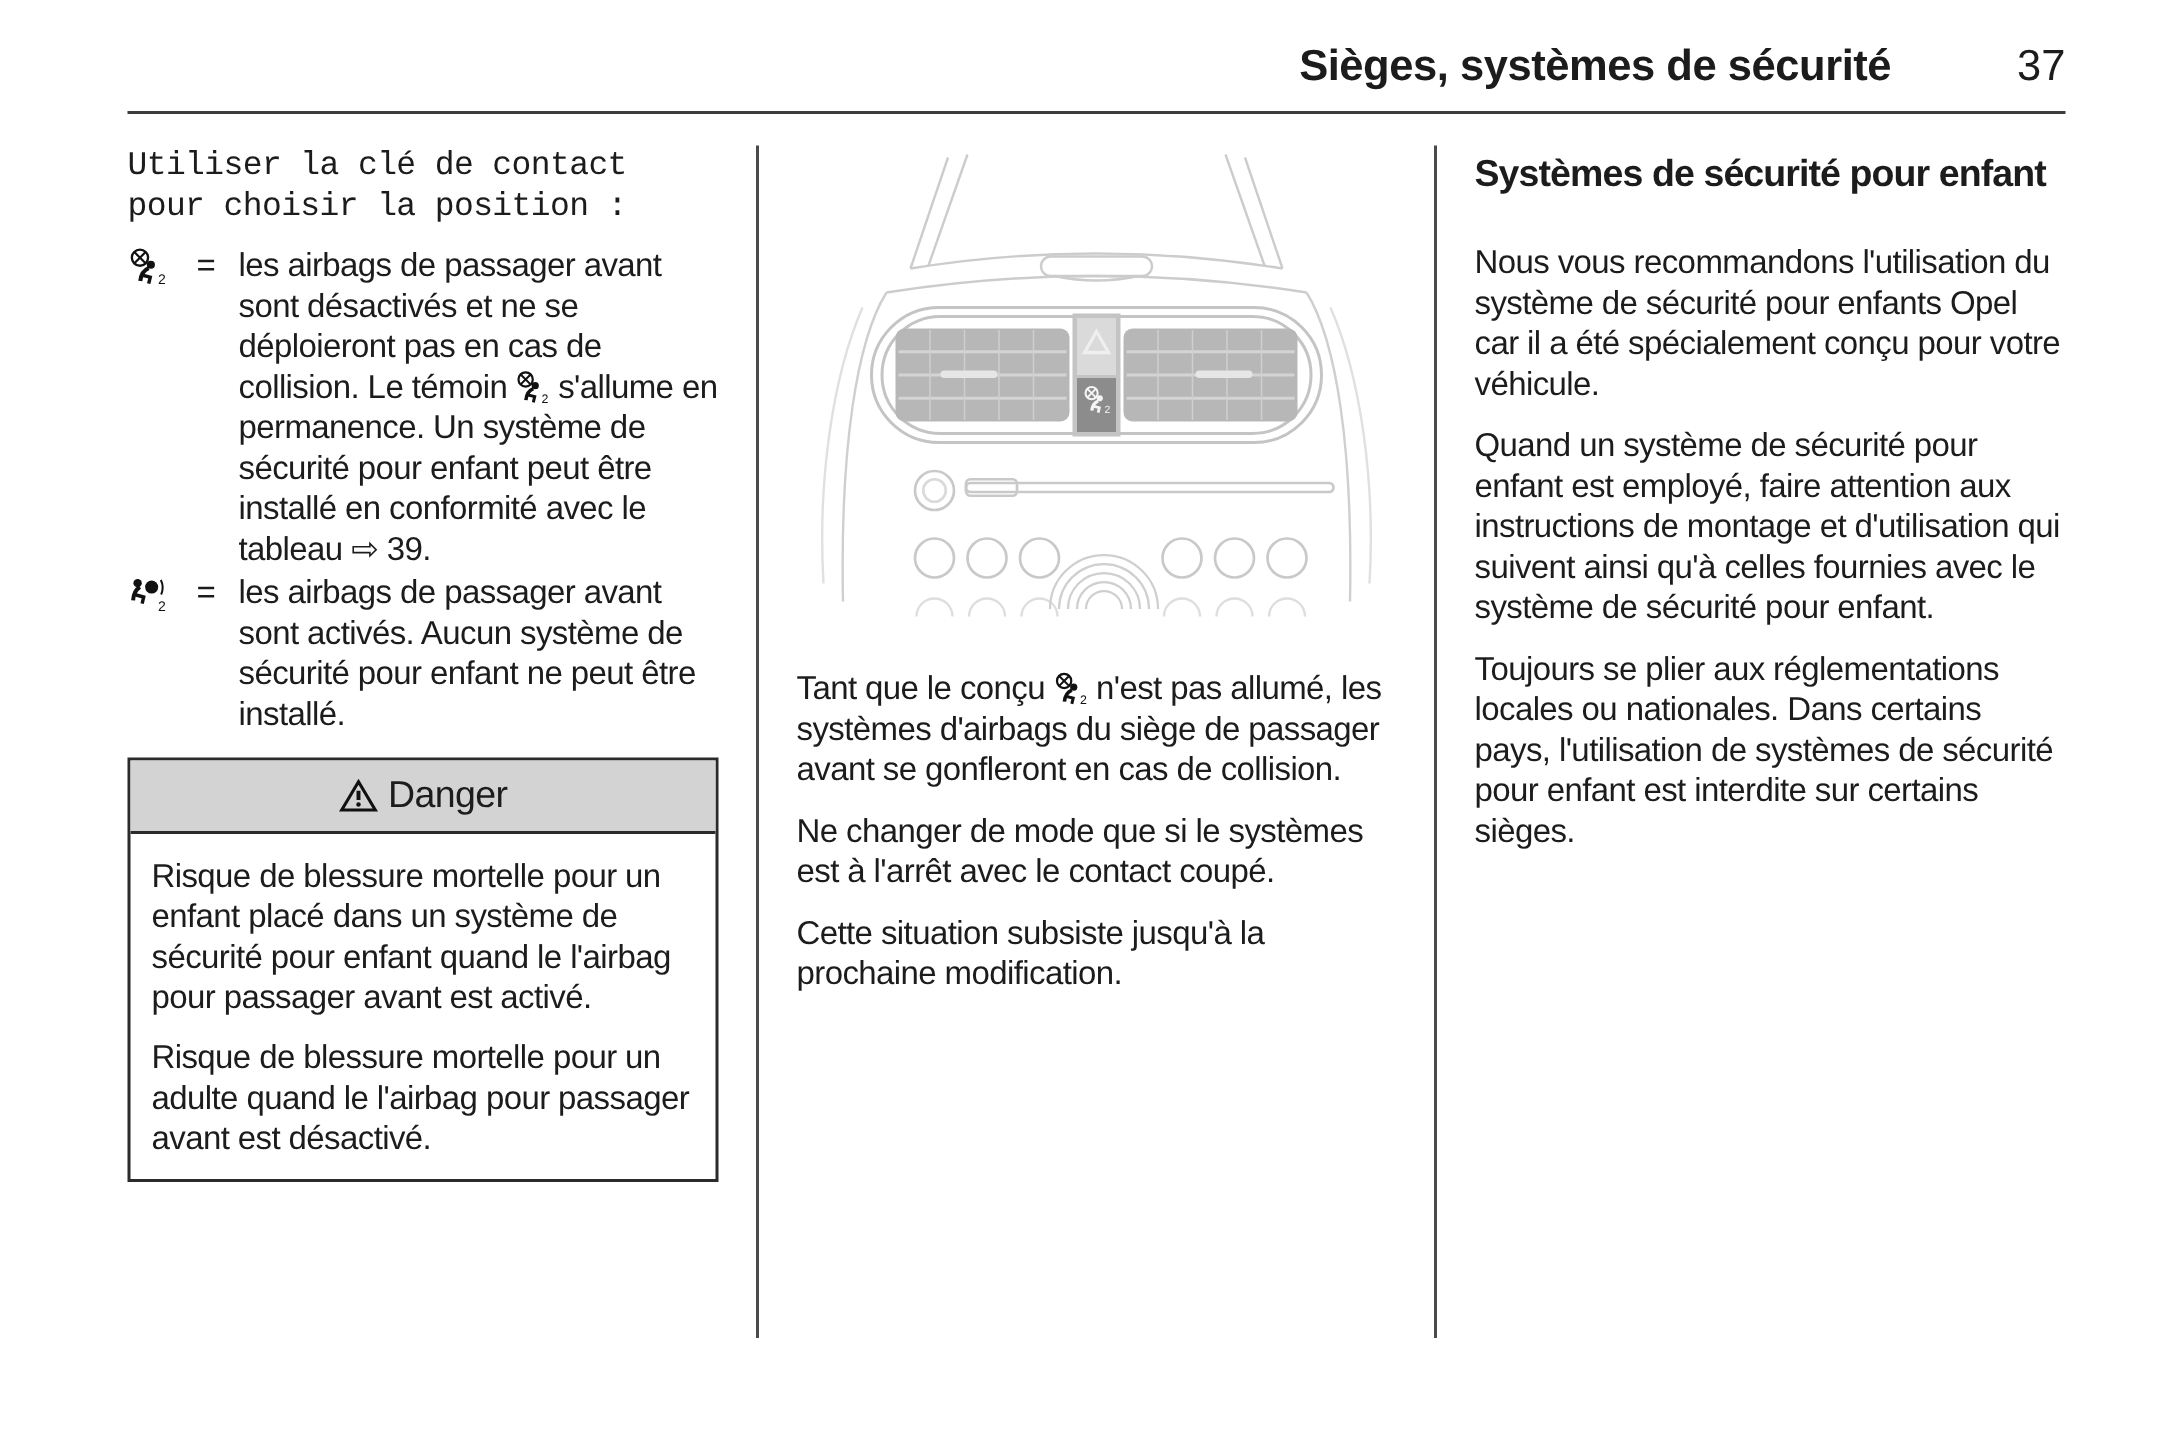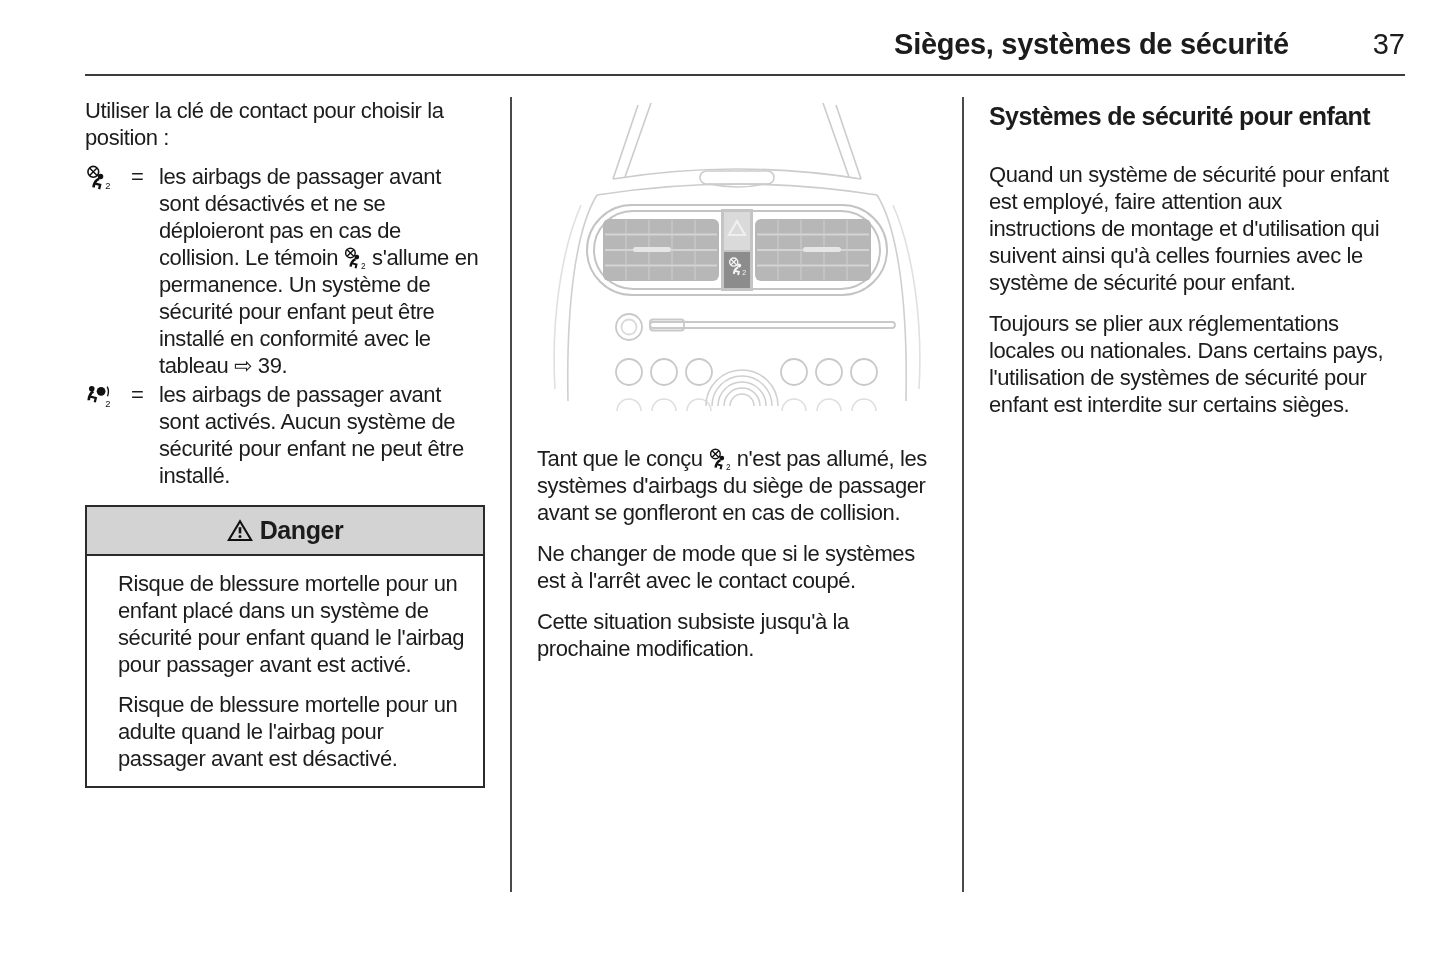--- a/index.html
+++ b/index.html
@@ -1,56 +1,56 @@
 <!DOCTYPE html>
 <html><head>
 <meta charset="utf-8">
 <style>
   * { box-sizing: border-box; }
   html,body { margin:0; padding:0; }
   body {
     width:1445px; height:965px; background:#ffffff; color:#1c1c1c;
     font-family:"Liberation Sans","DejaVu Sans",sans-serif; overflow:hidden;
   }
-  .page { padding:28px 40px 0 85px; }
+  .page { padding:28px 68px 0 85px; }
 
   
   .hdr { display:flex; justify-content:flex-end; align-items:baseline; }
   .hdr-title { font-size:29px; font-weight:bold; letter-spacing:-0.3px; }
   .hdr-page { font-size:29px; font-weight:normal; margin-left:84px; }
   .hdr-rule { border:none; border-top:2px solid #3c3c3c; margin:13px 0 0 0; }
 
   
   .cols { display:flex; margin-top:21px; }
   .col { width:400px; font-size:22px; line-height:27px; letter-spacing:-0.4px; }
   .vdiv { width:2px; height:795px; background:#4a4a4a; margin:0 25px; flex:none; }
 
   p { margin:0 0 14px 0; }
-  .intro { margin:0; }
+  .intro { margin:0;font-family:Liberation Mono, monospace; }
 
   
   .deflist { margin-top:12px; }
   .defrow { display:flex; align-items:flex-start; }
   .defrow + .defrow { margin-top:2px; }
   .deficon { width:46px; flex:none; padding-top:2px; }
   .defeq { width:28px; flex:none; }
   .deftext { flex:1; }
 
   .ic { vertical-align:-4px; }
   .inline-ic { margin:0 5px; vertical-align:-4px; }
 
   
   .danger { border:2px solid #2b2b2b; margin-top:16px; }
   .danger-hd {
     background:#d3d3d3; border-bottom:2px solid #2b2b2b;
     display:flex; justify-content:center; align-items:center; gap:7px;
-    font-size:25px; font-weight:bold; padding:10px 0;
+    font-size:25px; font-weight:normal; padding:10px 0;
   }
   .danger-bd { padding:14px 14px 1px 14px; }
-  .danger-bd p { margin:0 0 13px 17px; }
+  .danger-bd p { margin:0 0 13px 0; }
 
   
   .figure { margin:2px 0 10px 0; }
 
   
   .h1 {
     font-size:25px; line-height:38px; font-weight:bold; letter-spacing:-0.6px;
     margin:0 0 26px 0;
   }
 </style>
@@ -227,18 +227,19 @@
             <text x="19.5" y="23.5" font-size="9" fill="#111">2</text>
           </svg><span>n'est pas allumé, les systèmes d'airbags du siège de passager avant se gonfleront en cas de collision.</span></p>
       <p>Ne changer de mode que si le systèmes est à l'arrêt avec le contact coupé.</p>
       <p>Cette situation subsiste jusqu'à la prochaine modification.</p>
     </div>
 
     <div class="vdiv"></div>
 
     <div class="col">
       <h1 class="h1">Systèmes de sécurité pour enfant</h1>
+      <p>Nous vous recommandons l'utilisation du système de sécurité pour enfants Opel car il a été spécialement conçu pour votre véhicule.</p>
       <p>Quand un système de sécurité pour enfant est employé, faire attention aux instructions de montage et d'utilisation qui suivent ainsi qu'à celles fournies avec le système de sécurité pour enfant.</p>
       <p>Toujours se plier aux réglementations locales ou nationales. Dans certains pays, l'utilisation de systèmes de sécurité pour enfant est interdite sur certains sièges.</p>
     </div>
 
   </div>
 </div>
 
 </body></html>

